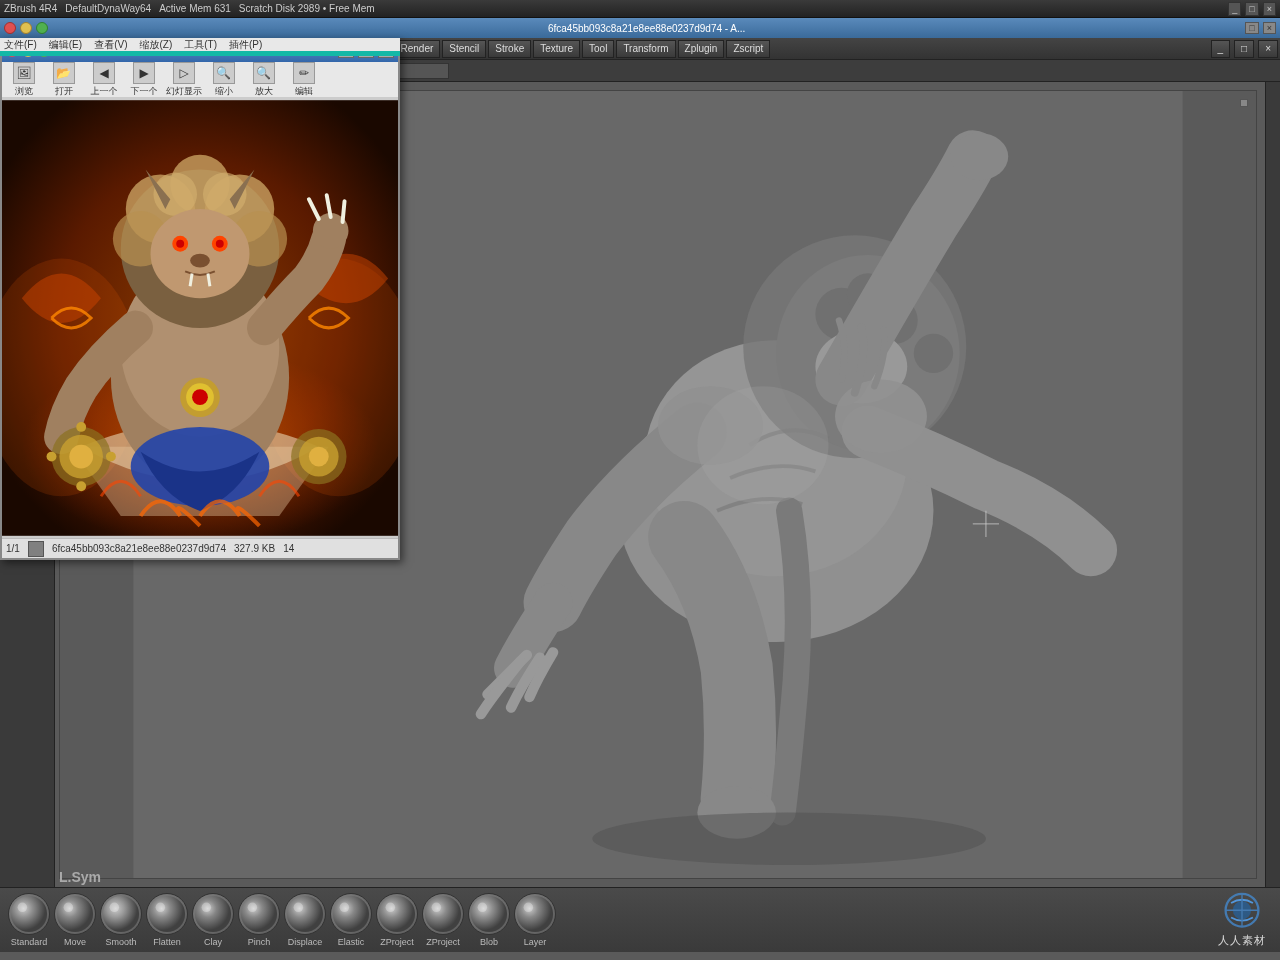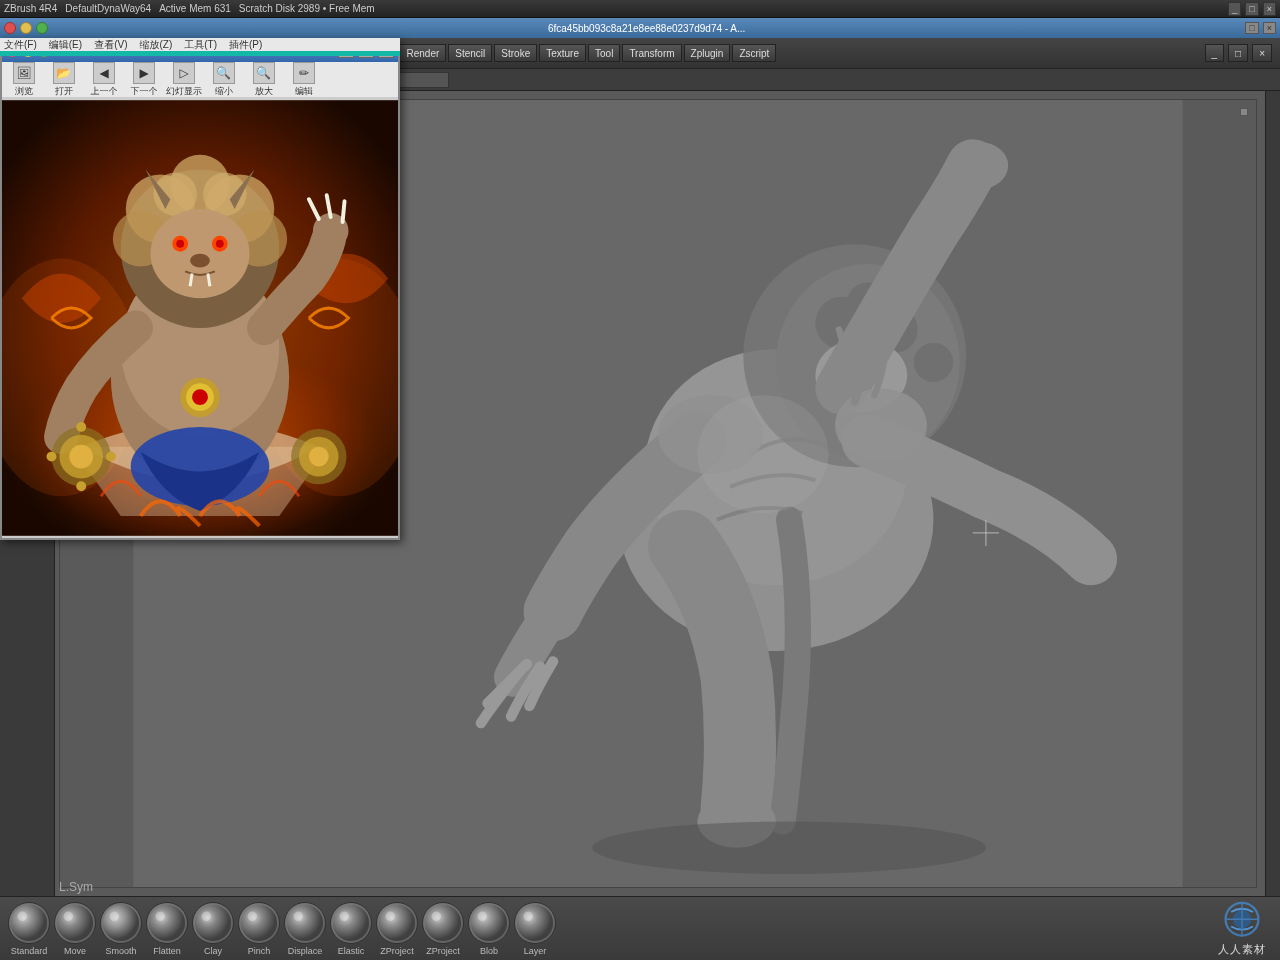--- a/index.html
+++ b/index.html
@@ -32,25 +32,25 @@
       border: 1px solid #333;
       color: #ccc;
       font-size: 9px;
       padding: 0 3px;
       height: 14px;
       cursor: pointer;
     }
 
     
     .menu-bar {
-      height: 31px;
+      height: 22px;
       background: linear-gradient(to bottom, #444, #333);
       display: flex;
       align-items: center;
-      padding: 0 8px;
+      padding: 0 2px;
       gap: 2px;
       border-bottom: 1px solid #222;
     }
     .menu-bar-btn {
       background: linear-gradient(to bottom, #555, #3a3a3a);
       border: 1px solid #222;
       color: #ddd;
       font-size: 10px;
       padding: 1px 6px;
       cursor: pointer;
@@ -120,22 +120,23 @@
       height: 8px;
       background: #888;
       border: 1px solid #555;
     }
 
     
     .lsym-label {
       position: absolute;
       bottom: 2px;
       left: 4px;
-      font-size: 12px;
+      font-size: 14px;
       color: #aaa;
+      font-weight: bold;
     }
 
     
     .image-viewer {
       position: absolute;
       top: 0;
       left: 0;
       width: 400px;
       background: #f0f0f0;
       border: 2px solid #888;
@@ -612,20 +613,27 @@
       <path d="M 50 220 Q 70 200 90 220 Q 70 240 50 220" fill="none" stroke="#ff8800" stroke-width="3" opacity="0.8"></path>
       <path d="M 310 220 Q 330 200 350 220 Q 330 240 310 220" fill="none" stroke="#ff8800" stroke-width="3" opacity="0.8"></path>
 
       <path d="M 140 420 Q 160 390 180 420 Q 170 400 200 430" stroke="#ff6600" stroke-width="4" fill="none" opacity="0.7"></path>
       <path d="M 200 420 Q 220 390 240 420 Q 230 400 260 430" stroke="#ff6600" stroke-width="4" fill="none" opacity="0.7"></path>
       <path d="M 100 400 Q 120 370 140 400" stroke="#ff4400" stroke-width="3" fill="none" opacity="0.6"></path>
       <path d="M 260 400 Q 280 370 300 400" stroke="#ff4400" stroke-width="3" fill="none" opacity="0.6"></path>
     </svg>
   </div>
 
+  <div class="viewer-statusbar">
+    <span>1/1</span>
+    <div class="viewer-thumb" style="background:#808080;"></div>
+    <span>6fca45bb093c8a21e8ee88e0237d9d74</span>
+    <span>327.9 KB</span>
+    <span>14</span>
+  </div>
 </div>
 
 <div style="position:absolute; top:128px; left:2px; font-size:10px; color:#ccc; background:#3a3a3a; padding:1px 3px;">帮助(H)</div>
 
 <div class="brush-bar">
 
   <div id="brush-container" style="display:flex; gap:4px; align-items:center;">
 
   <div class="brush-item">
         <div class="brush-icon">

